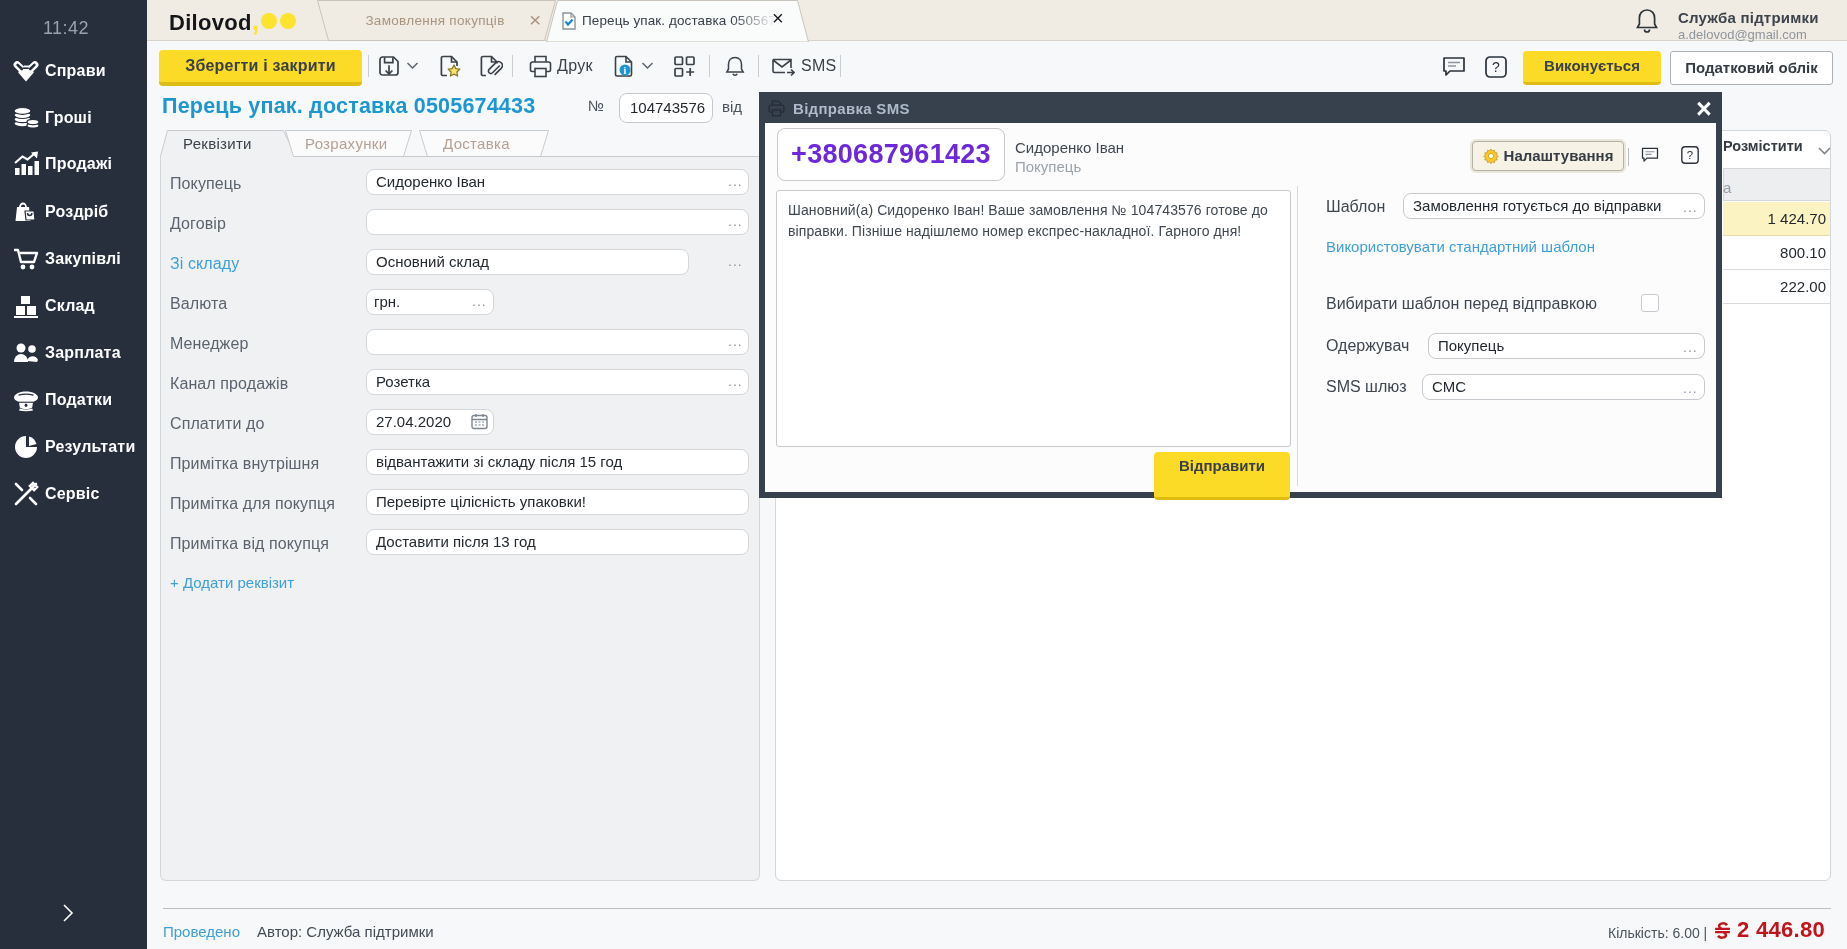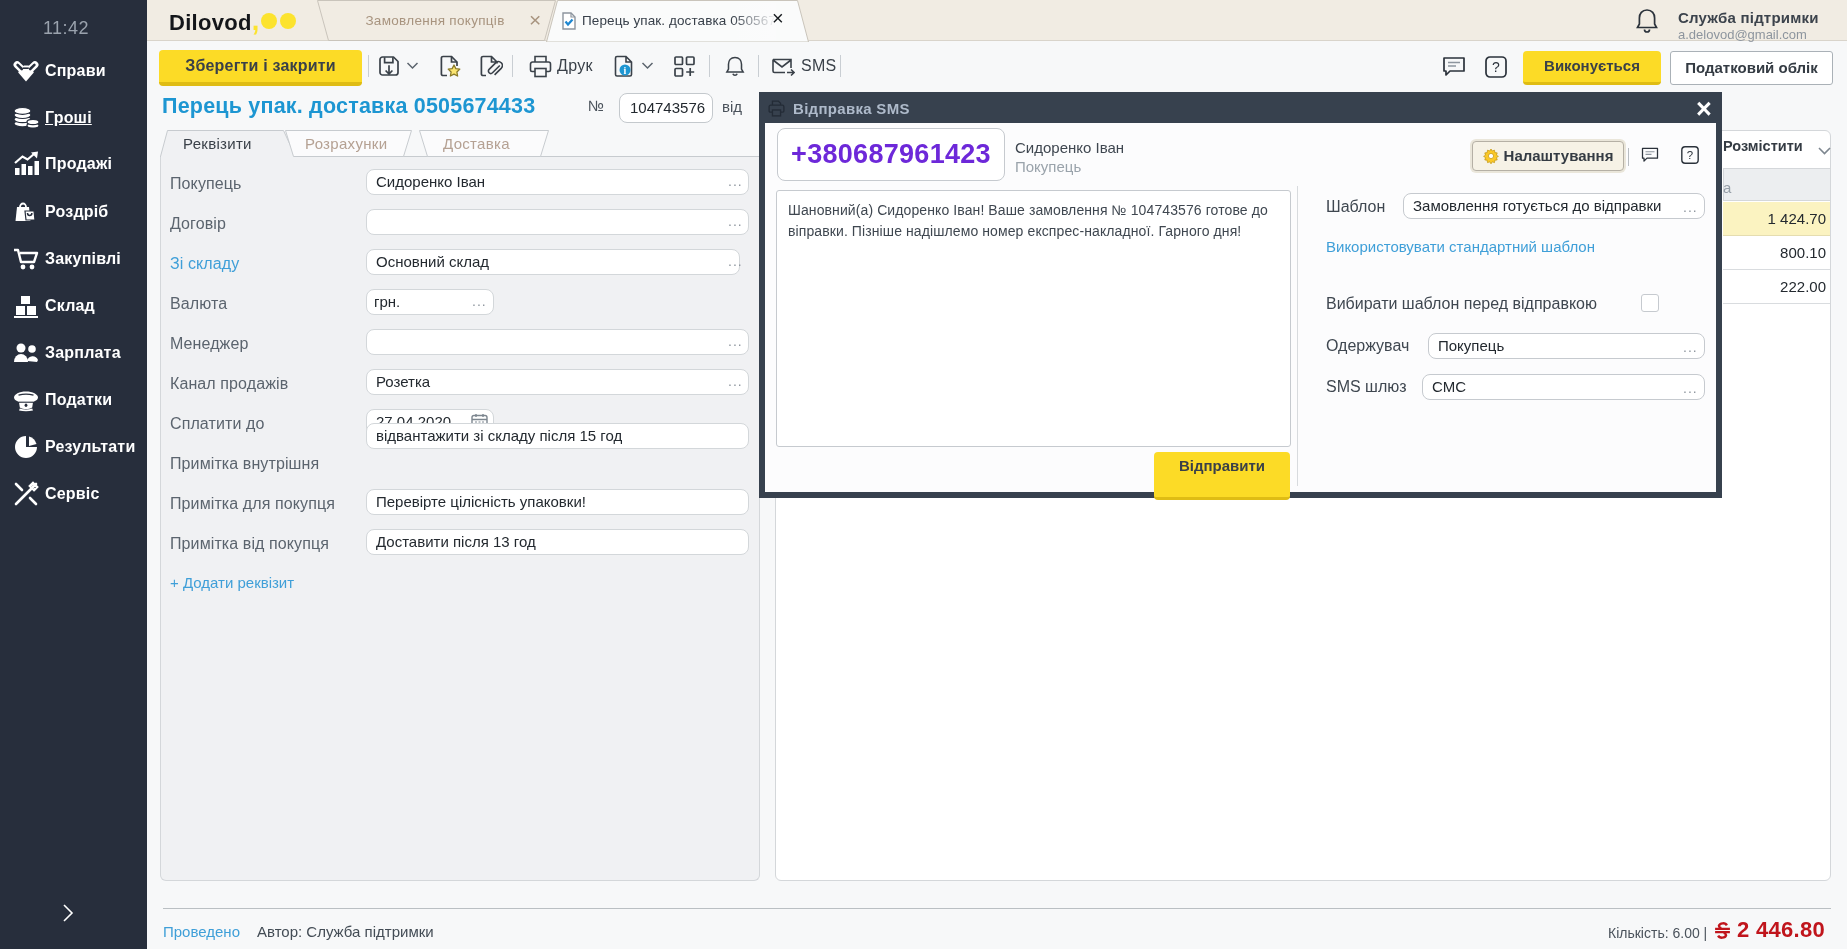--- a/index.html
+++ b/index.html
@@ -96,21 +96,21 @@
 <div class="abs" id="sbtime">11:42</div>
 <div class="abs sbitem" style="top:47px;"><svg width="28" height="28" viewBox="0 0 28 28">
       <g fill="#fff">
         <path d="M2.6,10.2 l5.4,5.4 a3.5,3.5 0 0 0 5,-5 L7.6,5.2 a3.5,3.5 0 0 0 -5,5 Z"></path>
         <path d="M25.4,10.2 l-5.4,5.4 a3.5,3.5 0 0 1 -5,-5 l5.4,-5.4 a3.5,3.5 0 0 1 5,5 Z"></path>
         <path d="M8,12 L12,8.5 h4.5 L20,12 l1.8,3.4 -7.8,9.1 -7.8,-9.1 Z"></path>
       </g>
       <path d="M5.6,7.8 l4.2,4.2 M22.4,7.8 l-4.2,4.2" stroke="#272e3c" stroke-width="2.6" stroke-linecap="round" fill="none"></path>
       <path d="M10.8,11.2 h6" stroke="#272e3c" stroke-width="1.6" fill="none"></path>
     </svg>Справи</div>
-<div class="abs sbitem" style="top:94px;text-decoration:underline;"><svg width="28" height="28" viewBox="0 0 28 28">
+<div class="abs sbitem" style="top:94px;"><svg width="28" height="28" viewBox="0 0 28 28">
       <g fill="#fff" stroke="#272e3c" stroke-width="1.2">
         <ellipse cx="10.5" cy="19.5" rx="8.5" ry="3.4"></ellipse>
         <ellipse cx="10.5" cy="15.3" rx="8.5" ry="3.4"></ellipse>
         <ellipse cx="10.5" cy="11.1" rx="8.5" ry="3.4"></ellipse>
         <ellipse cx="10.5" cy="6.9" rx="8.5" ry="3.4"></ellipse>
         <ellipse cx="21" cy="21.5" rx="6" ry="2.6"></ellipse>
         <ellipse cx="21" cy="18" rx="6" ry="2.6"></ellipse>
       </g>
     </svg>Гроші</div>
 <div class="abs sbitem" style="top:140px;"><svg width="28" height="28" viewBox="0 0 28 28">
@@ -281,40 +281,40 @@
     <path d="M0.5,0.5 L129.5,0.5 L121.5,26.5 L8.5,26.5 Z" fill="#fbfbfc" stroke="#c7cbcf"></path>
   </svg>
 <div class="abs ftabtxt" style="left:443px; color:#b5a193;">Доставка</div>
 <div class="abs flabel" style="top:175px;">Покупець</div>
 <div class="finput" style="left:366px; top:169px; width:383px;">Сидоренко Іван</div>
 <div class="dots" style="left:728px; top:173px;">...</div>
 <div class="abs flabel" style="top:215px;">Договір</div>
 <div class="finput" style="left:366px; top:209px; width:383px;"></div>
 <div class="dots" style="left:728px; top:213px;">...</div>
 <div class="abs flabel" style="top:255px; color:#3f9fd8;">Зі складу</div>
-<div class="finput" style="left:366px; top:249px; width:374px;">Основний склад</div>
+<div class="finput" style="left:366px; top:249px; width:323px;">Основний склад</div>
 <div class="dots" style="left:728px; top:253px;">...</div>
 <div class="abs flabel" style="top:295px;">Валюта</div>
 <div class="finput" style="left:366px; top:289px; width:128px;padding-left:7px;">грн.</div>
 <div class="dots" style="left:638px; top:293px; left:472px;">...</div>
 <div class="abs flabel" style="top:335px;">Менеджер</div>
 <div class="finput" style="left:366px; top:329px; width:383px;"></div>
 <div class="dots" style="left:728px; top:333px;">...</div>
 <div class="abs flabel" style="top:375px;">Канал продажів</div>
 <div class="finput" style="left:366px; top:369px; width:383px;">Розетка</div>
 <div class="dots" style="left:728px; top:373px;">...</div>
 <div class="abs flabel" style="top:415px;">Сплатити до</div>
 <div class="finput" style="left:366px; top:409px; width:128px;">27.04.2020</div>
 <svg class="abs" style="left:471px; top:413px;" width="17" height="17" viewBox="0 0 17 17">
     <rect x="1" y="2.5" width="15" height="13" rx="2" fill="none" stroke="#7d868f" stroke-width="1.4"></rect>
     <path d="M1,6.5 h15 M5,1 v3 M12,1 v3" stroke="#7d868f" stroke-width="1.4"></path>
     <path d="M4,9 h2 M7.5,9 h2 M11,9 h2 M4,12 h2 M7.5,12 h2 M11,12 h2" stroke="#7d868f" stroke-width="1.2"></path>
   </svg>
 <div class="abs flabel" style="top:455px;">Примітка внутрішня</div>
-<div class="finput" style="left:366px; top:423px; width:383px;">відвантажити зі складу після 15 год</div>
+<div class="finput" style="left:366px; top:449px; width:383px;">відвантажити зі складу після 15 год</div>
 <div class="abs flabel" style="top:495px;">Примітка для покупця</div>
 <div class="finput" style="left:366px; top:489px; width:383px;">Перевірте цілісність упаковки!</div>
 <div class="abs flabel" style="top:535px;">Примітка від покупця</div>
 <div class="finput" style="left:366px; top:529px; width:383px;">Доставити після 13 год</div>
 <div class="abs" id="addreq">+ Додати реквізит</div>
 <div class="abs" id="rpanel"></div>
 <div class="abs" id="rozm">Розмістити</div>
 <div class="abs" id="rozmchev"><svg width="13" height="8" viewBox="0 0 13 8">
       <path d="M1,1 L6.5,6.5 L12,1" fill="none" stroke="#7d868f" stroke-width="1.6"></path>
     </svg></div>

